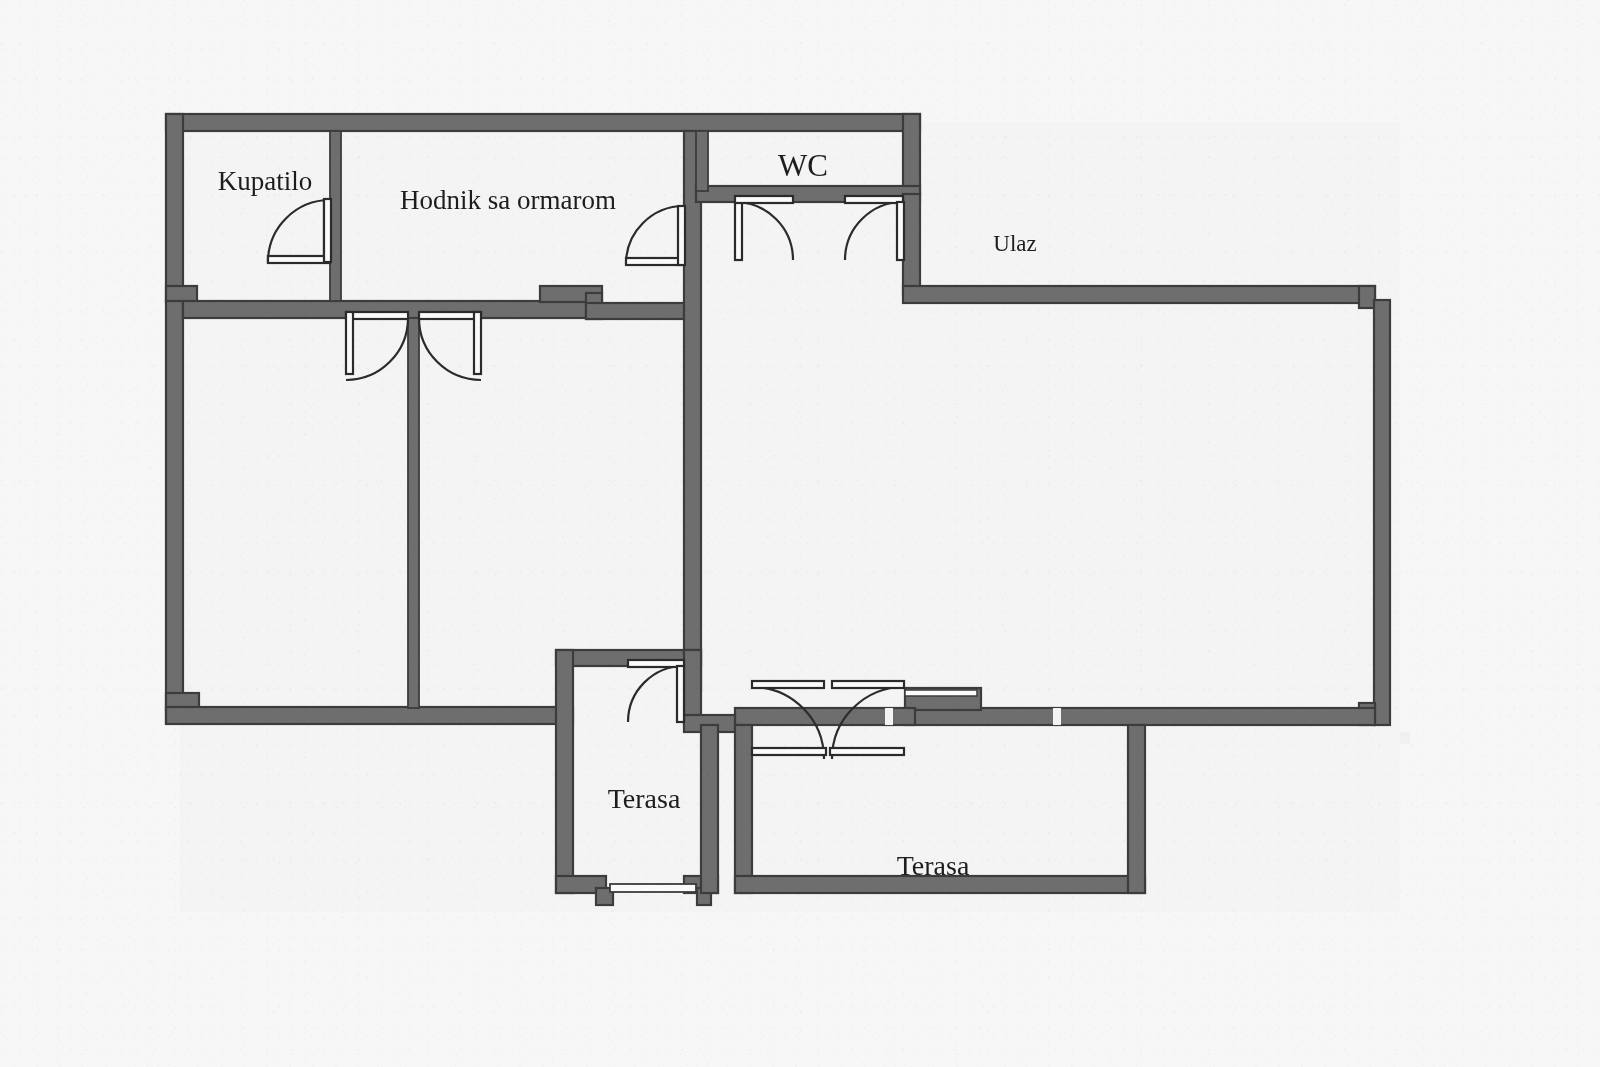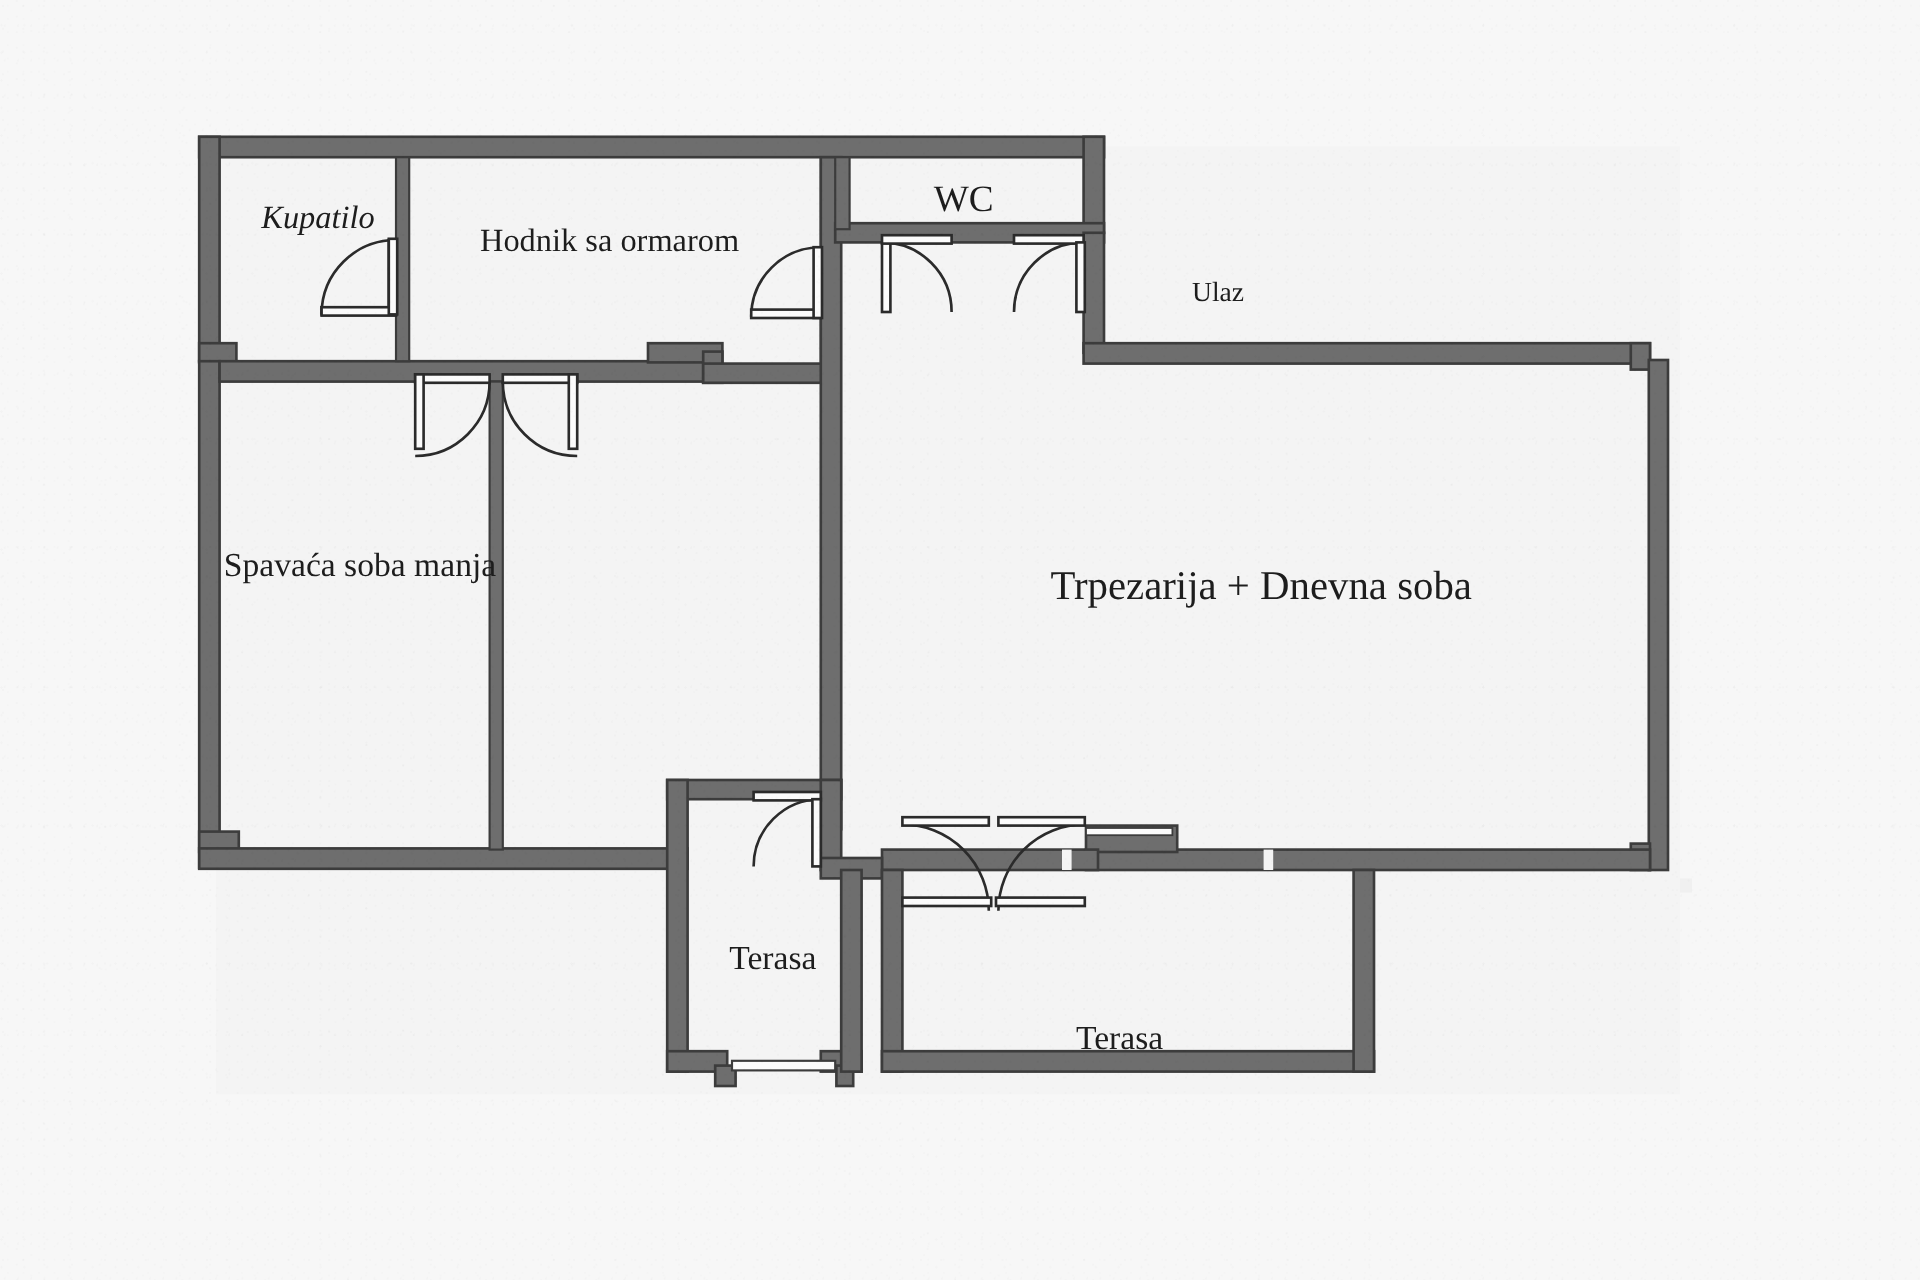--- a/index.html
+++ b/index.html
@@ -289,44 +289,38 @@
         <rect class="doorleaf" x="832" y="681" width="72" height="7"></rect>
         <rect class="doorleaf" x="752" y="748" width="74" height="7"></rect>
         <rect class="doorleaf" x="830" y="748" width="74" height="7"></rect>
       </g>
 
     </g>
   </svg>
 
   <div id="grain"></div>
 
-  <div class="room-label" style="left:265px; top:181px; transform:translate(-50%,-50%); font-size:27px;font-style:italic;">
+  <div class="room-label" style="left:265px; top:181px; transform:translate(-50%,-50%); font-size:27px;">
     <span>Kupatilo</span>
   </div>
 
   <div class="room-label" style="left:508px; top:200px; transform:translate(-50%,-50%); font-size:27px;">
     <span>Hodnik sa ormarom</span>
   </div>
 
   <div class="room-label" style="left:803px; top:166px; transform:translate(-50%,-50%); font-size:31px;">
     <span>WC</span>
   </div>
 
   <div class="room-label" style="left:1015px; top:244px; transform:translate(-50%,-50%); font-size:23px;">
     <span>Ulaz</span>
   </div>
 
-  <div class="room-label lbl-2line" style="left:300px; top:472px; transform:translate(-50%,-50%); font-size:28px; width:260px;">
-    <span>Spavaća soba manja</span>
-  </div>
-
-
-  <div class="room-label" style="left:1051px; top:489px; transform:translate(-50%,-50%); font-size:34px;">
-    <span>Trpezarija + Dnevna soba</span>
-  </div>
+
+
 
   <div class="room-label" style="left:644px; top:799px; transform:translate(-50%,-50%); font-size:28px;">
     <span>Terasa</span>
   </div>
 
   <div class="room-label" style="left:933px; top:822px; transform:translate(-50%,-50%); font-size:28px;margin-top:44px;">
     <span>Terasa</span>
   </div>
 
 </div>

